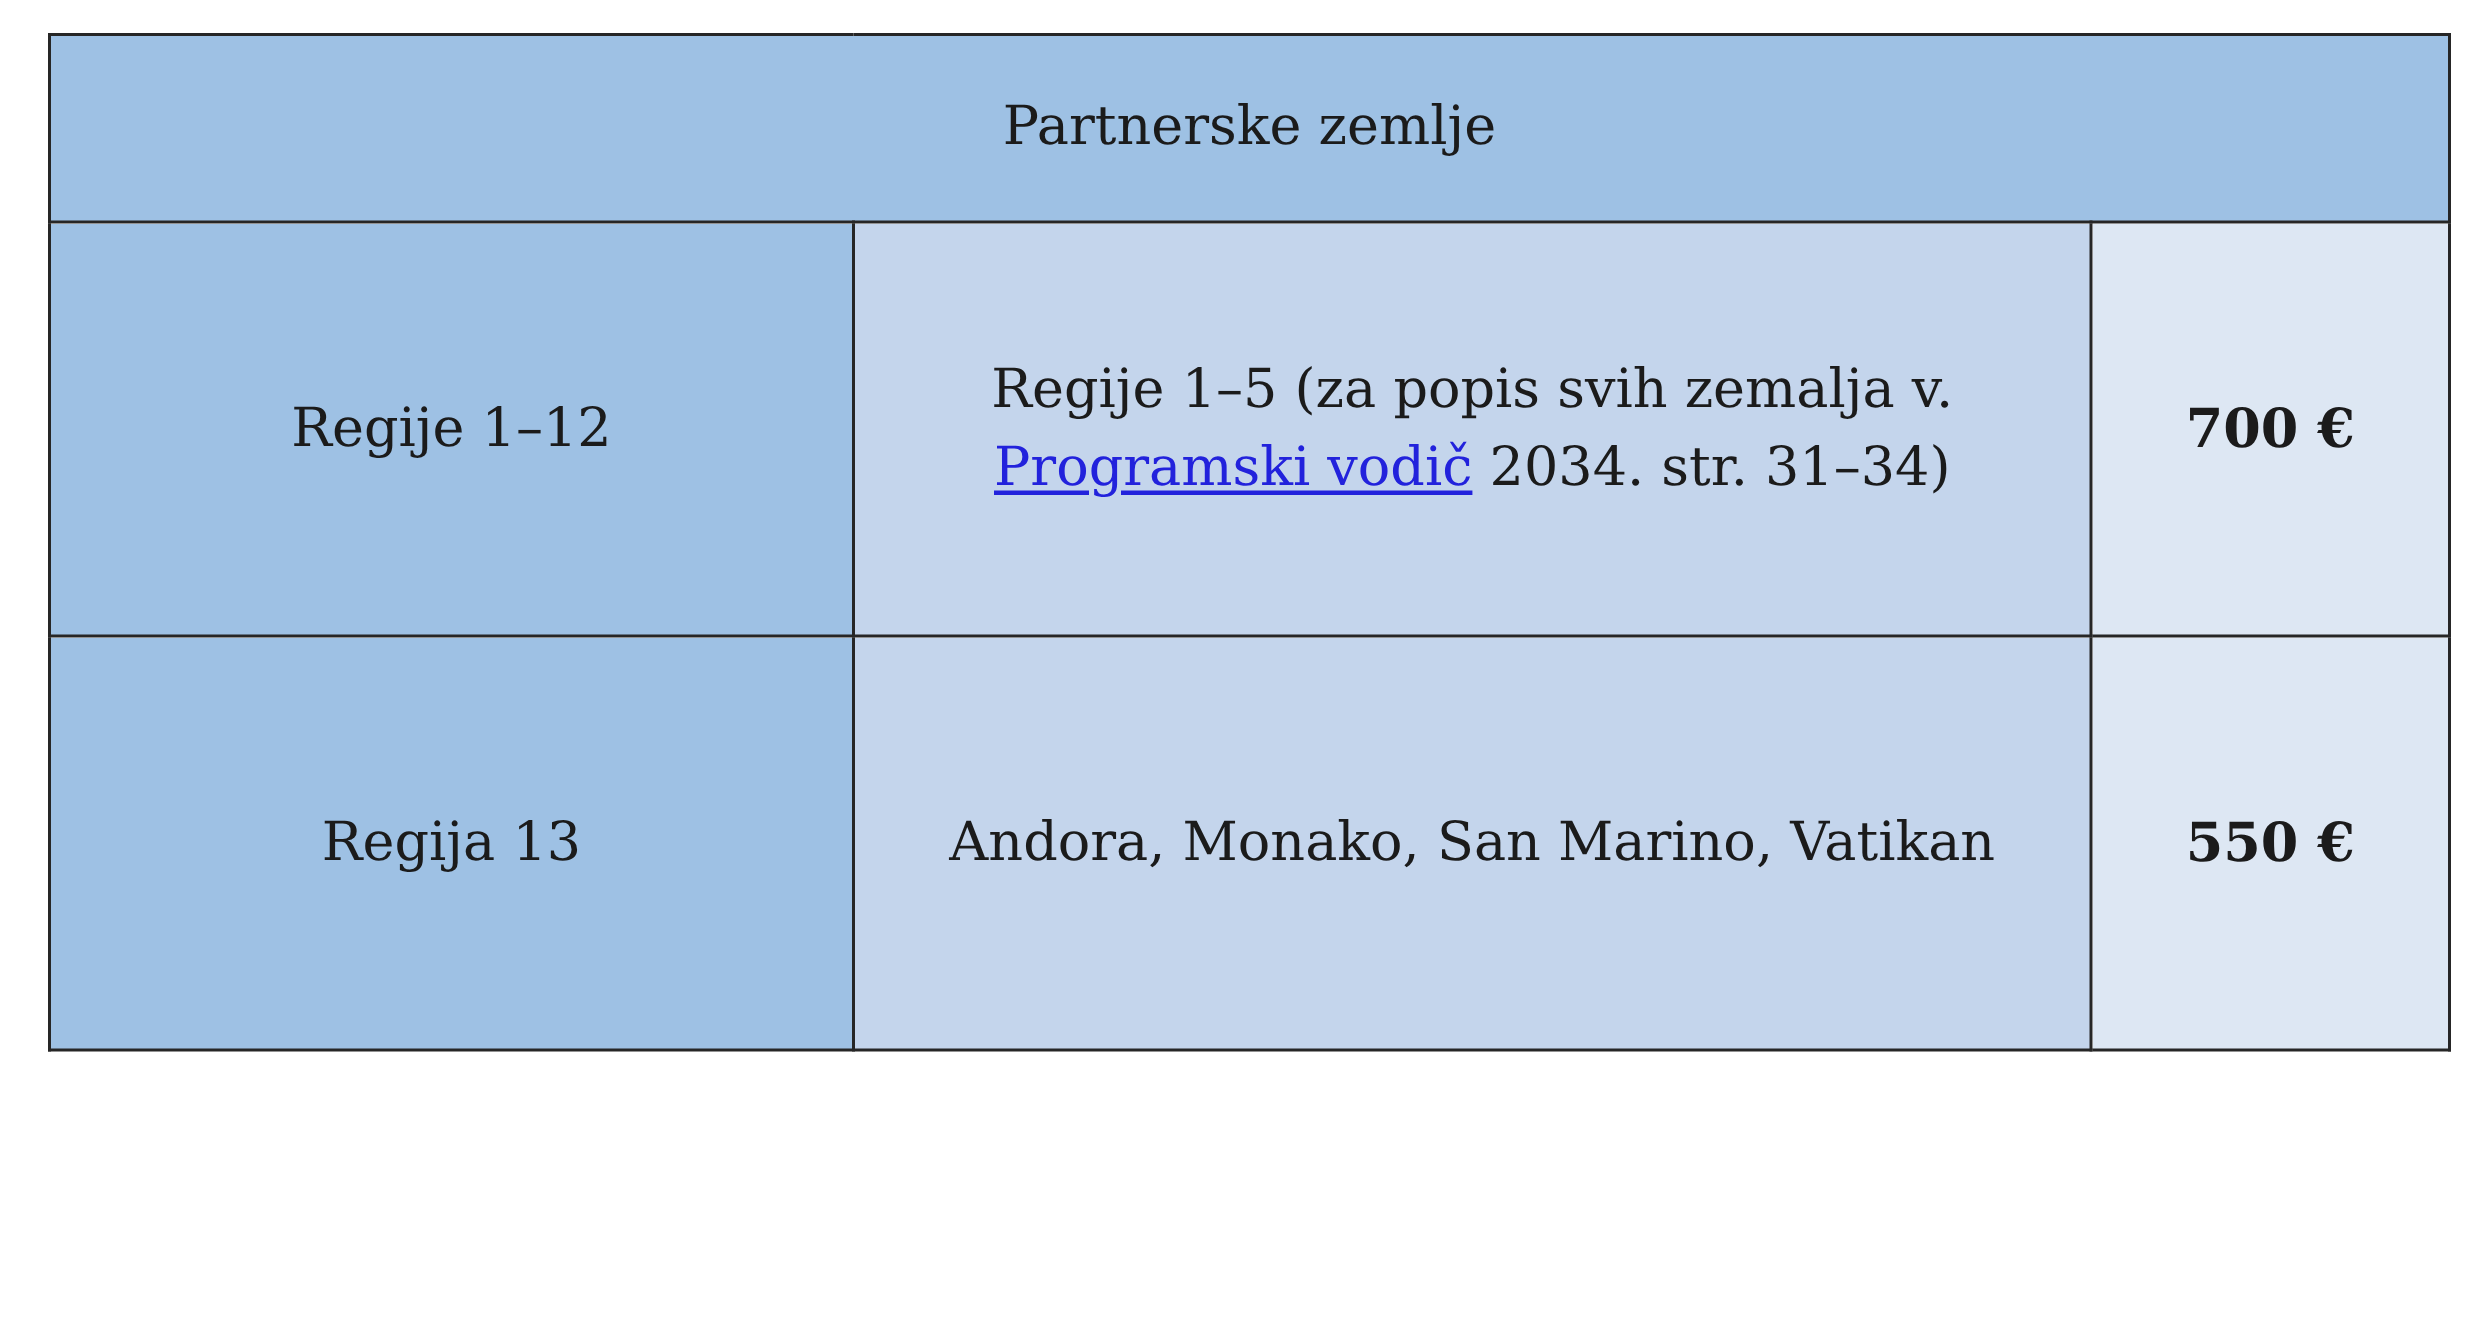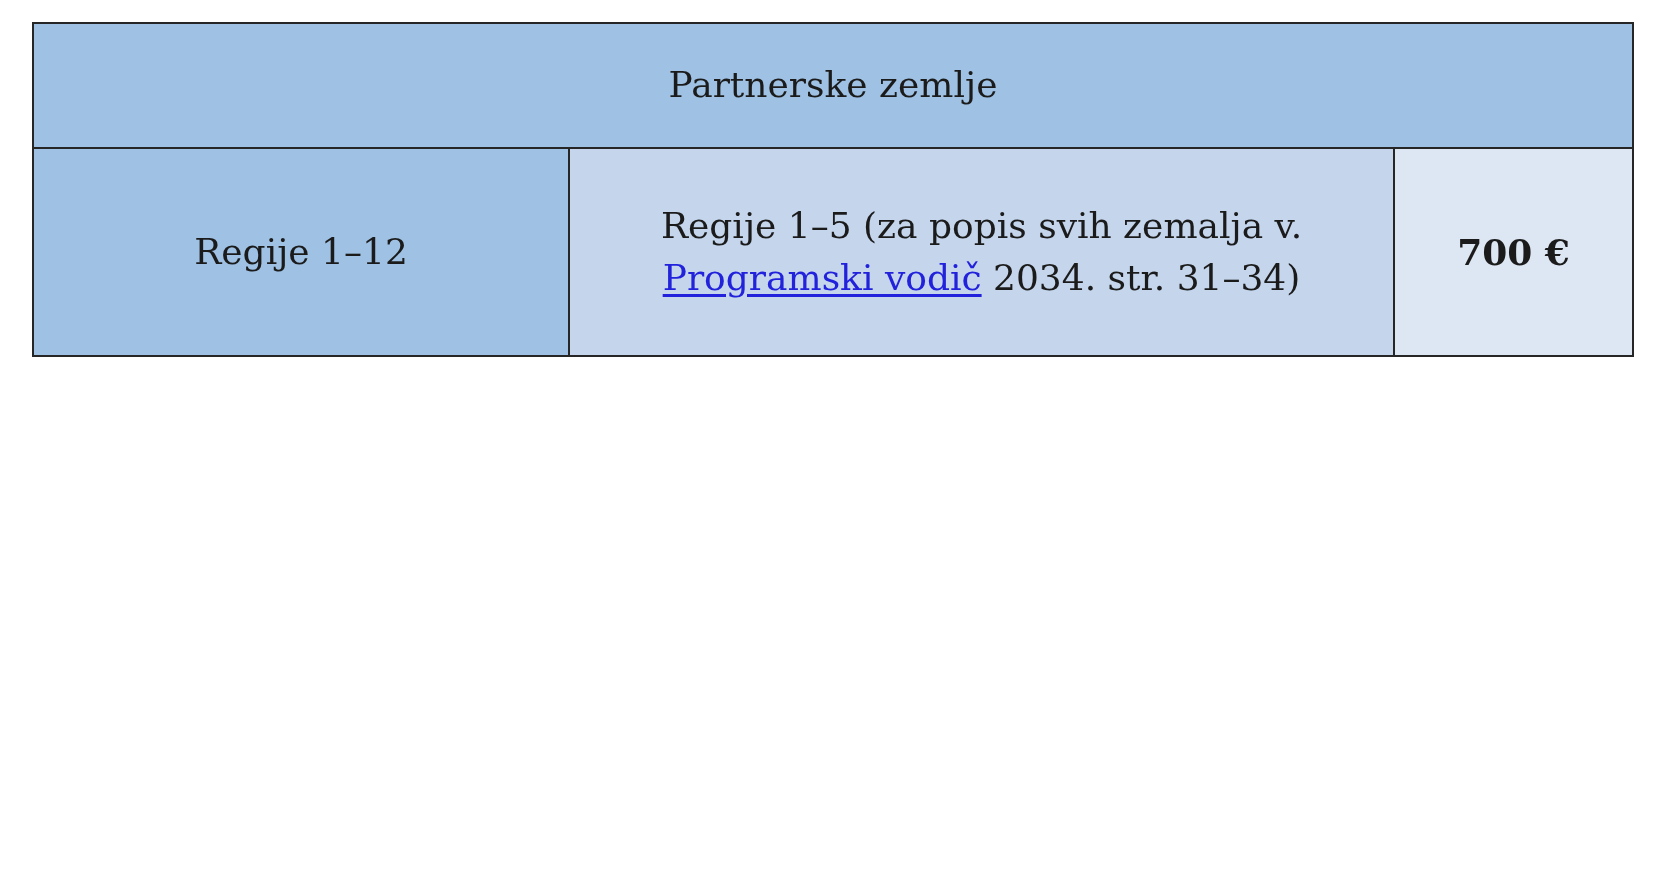--- a/index.html
+++ b/index.html
@@ -32,21 +32,21 @@
     text-align: center;
     vertical-align: middle;
     padding: 8px 46px;
     overflow: hidden;
     margin-top: 27px;
   }
   tr.header-row td {
     height: 107px;
     background: var(--header_bg, #9ec1e4);
   }
-  tr.data-row { height: 208px; }
+  tr.data-row { height: 276px; }
   td.region-cell { background: var(--region_bg, #9ec1e4); }
   td.description-cell {
     background: var(--description_bg, #c4d5ec);
     padding: 8px 44px;
   }
   td.price-cell { background: var(--price_bg, #dde7f3); font-weight: bold; }
   a.doc-link {
     color: var(--link, #2222dc);
     text-decoration: underline;
     text-underline-offset: 4px;
@@ -75,16 +75,27 @@
           <span>Regije 1–12</span>
         </td>
         <td class="description-cell">
           <span>Regije 1–5 (za popis svih zemalja v. </span><a class="doc-link">Programski vodič</a><span> 2034. str. 31–34)</span>
         </td>
         <td class="price-cell">
           <span>700 €</span>
         </td>
       </tr>
 
+      <tr class="data-row">
+        <td class="region-cell">
+          <span>Regija 13</span>
+        </td>
+        <td class="description-cell">
+          <span>Andora, Monako, San Marino, Vatikan</span>
+        </td>
+        <td class="price-cell">
+          <span>550 €</span>
+        </td>
+      </tr>
 
     </tbody>
   </table>
 </div>
 
 </body></html>

